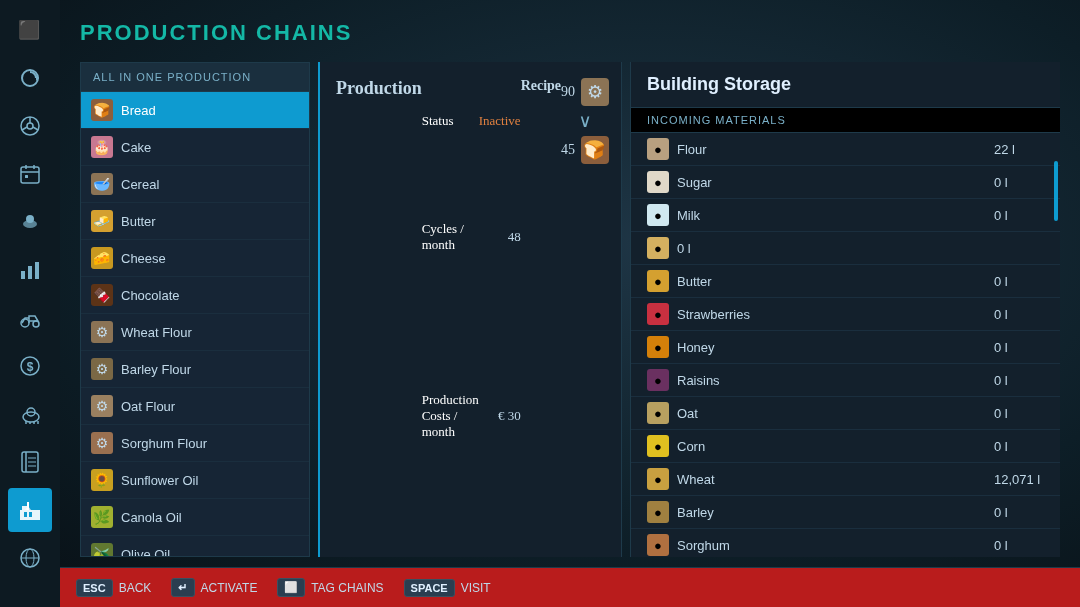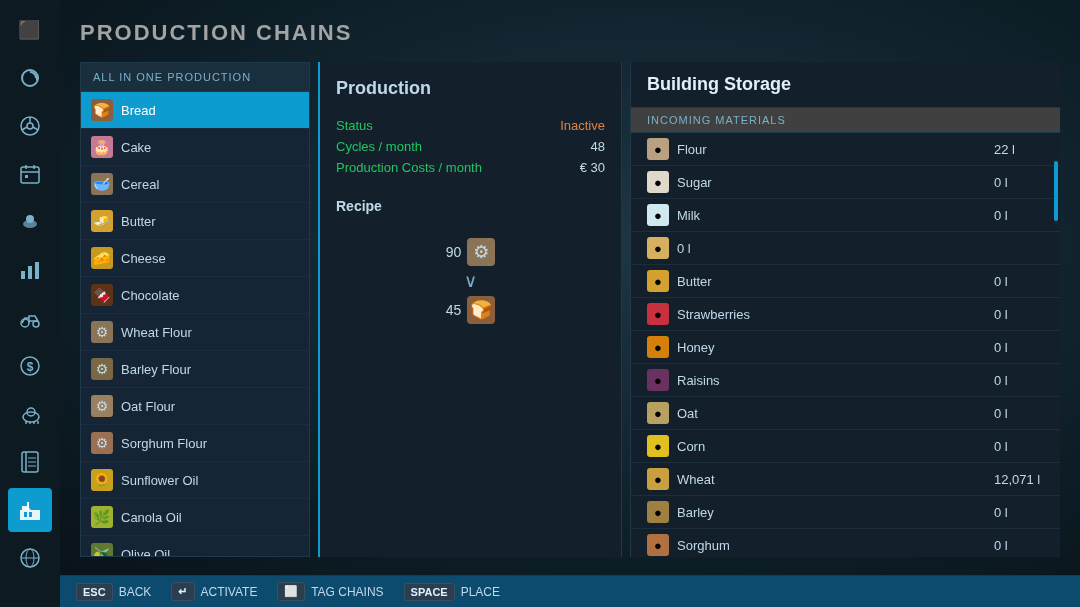--- a/index.html
+++ b/index.html
@@ -58,21 +58,21 @@
       left: 60px;
       top: 0;
       right: 0;
       bottom: 40px;
       display: flex;
       flex-direction: column;
       padding: 20px 20px 10px 20px;
     }
 
     .page-title {
-      color: #a3a3a3;
+      color: #14b8a6;
       font-size: 22px;
       font-weight: bold;
       letter-spacing: 2px;
       margin-bottom: 16px;
       text-transform: uppercase;
     }
 
     .content-row {
       display: flex;
       gap: 8px;
@@ -135,22 +135,23 @@
     }
 
     
     .mid-panel {
       width: 304px;
       background: #13202c;
       border-left: 2px solid #0e9bd0;
       border-right: 1px solid #1e3a4a;
       padding: 16px;
       display: flex;
-      flex-direction: column;
+      flex-direction: row;
       flex-shrink: 0;
+      font-family: Liberation Serif, serif;
     }
 
     .mid-title {
       color: #c0d8e8;
       font-size: 18px;
       font-weight: bold;
       margin-bottom: 16px;
     }
 
     .stats-table {
@@ -158,21 +159,21 @@
       border-collapse: collapse;
       margin-bottom: 20px;
     }
 
     .stats-table td {
       padding: 3px 0;
       font-size: 13px;
     }
 
     .stats-table td:first-child {
-      color: #22c55e;
+      color: #ffffff;
     }
 
     .stats-table td:last-child {
       color: #c0d8e8;
       text-align: right;
     }
 
     .stats-table tr.inactive td:last-child {
       color: #e08040;
     }
@@ -228,21 +229,21 @@
       border-bottom: 1px solid #1e3a4a;
     }
 
     .right-panel-title {
       color: #e0f0ff;
       font-size: 18px;
       font-weight: bold;
     }
 
     .right-sub-header {
-      background: #404040;
+      background: #000000;
       padding: 6px 16px;
       color: #7ab0c8;
       font-size: 11px;
       letter-spacing: 1px;
       text-transform: uppercase;
       border-bottom: 1px solid #1e3a4a;
     }
 
     .storage-list {
       flex: 1;
@@ -292,22 +293,22 @@
       height: 60px;
       border-radius: 2px;
     }
 
     
     .bottom-bar {
       position: absolute;
       bottom: 0;
       left: 60px;
       right: 0;
-      height: 32px;
-      background: #0c4a6e;
+      height: 40px;
+      background: #b91c1c;
       display: flex;
       align-items: center;
       padding: 0 16px;
       gap: 20px;
       border-top: 1px solid #1e3a4a;
     }
 
     .key-btn {
       display: flex;
       align-items: center;
@@ -649,15 +650,15 @@
     <div class="key-btn">
     <span class="key-badge">↵</span>
     <span>ACTIVATE</span>
   </div>
     <div class="key-btn">
     <span class="key-badge">⬜</span>
     <span>TAG CHAINS</span>
   </div>
     <div class="key-btn">
     <span class="key-badge">SPACE</span>
-    <span>PLACE</span>
+    <span>VISIT</span>
   </div>
   </div>
 
 </body></html>

